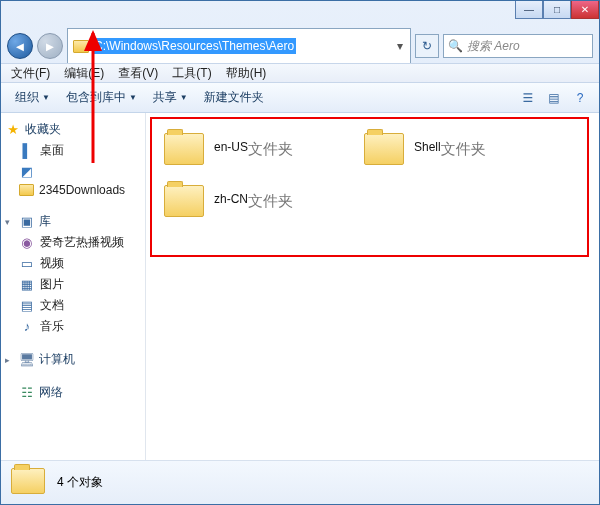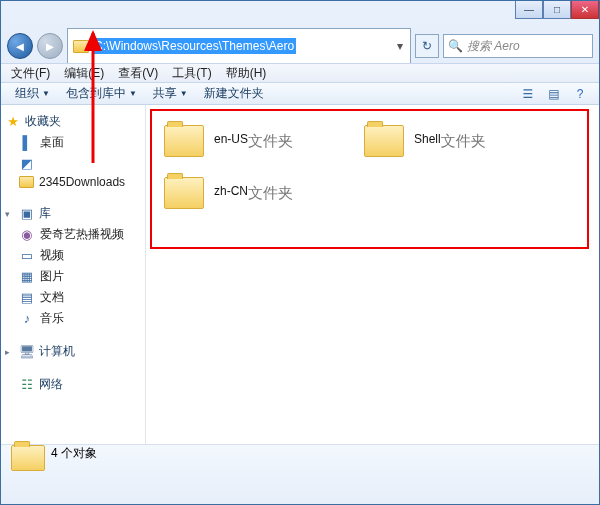--- a/index.html
+++ b/index.html
@@ -13,21 +13,21 @@
 .nav-circle{width:26px;height:26px;border-radius:50%;background:radial-gradient(circle at 30% 30%,#6fa8e6,#1e5a9e);border:1px solid #1d4d85;display:flex;align-items:center;justify-content:center;color:#fff;font-size:13px}
 .nav-circle.fwd{background:radial-gradient(circle at 30% 30%,#d0dae6,#9fb0c4);border-color:#8a9bb0}
 .addr{flex:1;height:36px;background:#fff;border:1px solid #8aa6c1;display:flex;align-items:center;padding:0 2px}
 .folder-ico-sm{width:16px;height:13px;background:linear-gradient(#fde9a8,#f3c94d);border:1px solid #d4a92e;border-radius:1px;margin:0 3px}
 .addr-txt{background:#3399ff;color:#fff;padding:1px 2px;white-space:nowrap}
 .addr-drop{width:16px;text-align:center;color:#555}
 .refresh{width:24px;height:24px;border:1px solid #8aa6c1;background:#eaf2fb;display:flex;align-items:center;justify-content:center;color:#2b5a8e}
 .search{width:150px;height:24px;background:#fff;border:1px solid #8aa6c1;display:flex;align-items:center;padding:0 4px;color:#888;font-style:italic}
 .search .mag{margin-right:4px;color:#5a7fb0;font-style:normal}
 .menubar{height:20px;background:linear-gradient(#f4f8fd,#e8eef8);border-top:1px solid #c7d6ea;border-bottom:1px solid #c7d6ea;display:flex;align-items:center;padding:0 10px;gap:14px;color:#222}
-.toolbar{height:22px;background:linear-gradient(#f7fbff,#e4edf9);border-bottom:1px solid #c4d5ea;display:flex;align-items:center;padding:0 8px;gap:4px;color:#1c3e63}
+.toolbar{height:30px;background:linear-gradient(#f7fbff,#e4edf9);border-bottom:1px solid #c4d5ea;display:flex;align-items:center;padding:0 8px;gap:4px;color:#1c3e63}
 .tool-item{display:flex;align-items:center;gap:3px;padding:2px 6px}
 .tool-drop{font-size:8px}
 .tool-spacer{flex:1}
 .tool-icon{width:22px;height:22px;display:flex;align-items:center;justify-content:center;color:#3a6aa0}
 .body{flex:1;display:flex;background:#fff;min-height:0}
 .sidebar{width:145px;border-right:1px solid #e0e6ee;padding:6px 0;overflow:hidden}
 .side-group{margin-bottom:12px}
 .side-head{display:flex;align-items:center;gap:4px;padding:2px 4px;color:#1c3e63}
 .side-item{display:flex;align-items:center;gap:5px;padding:2px 4px 2px 18px;color:#222}
 .ico{width:16px;height:16px;display:flex;align-items:center;justify-content:center;font-size:13px}
@@ -43,21 +43,21 @@
 .items{display:flex;flex-wrap:wrap;gap:0;align-content:flex-start}
 .item{width:200px;display:flex;align-items:center;gap:8px;padding:6px}
 .item-ico{width:44px;height:40px;display:flex;align-items:center;justify-content:center}
 .folder-lg{width:40px;height:32px;background:linear-gradient(#fef0bf,#f5d063);border:1px solid #d8ad3a;border-radius:2px;position:relative}
 .folder-lg::before{content:"";position:absolute;top:-5px;left:2px;width:14px;height:5px;background:#f5d063;border:1px solid #d8ad3a;border-bottom:none;border-radius:2px 2px 0 0}
 .file-lg{width:34px;height:40px;background:#fff;border:1px solid #b8c6d8;position:relative}
 .file-lg::after{content:"";position:absolute;left:4px;top:6px;right:4px;height:20px;background:repeating-linear-gradient(#6aa0d8,#6aa0d8 2px,transparent 2px,transparent 5px)}
 .item-txt{display:flex;flex-direction:row;line-height:1.25}
 .item-name{color:#111}
 .item-sub{color:#777;font-size:15px}
-.statusbar{height:60px;border-top:1px solid #d7e1ee;background:linear-gradient(#f3f8fe,#e6eef9);display:flex;align-items:flex-start;padding:0 10px;gap:4px}
+.statusbar{height:44px;border-top:1px solid #d7e1ee;background:linear-gradient(#f3f8fe,#e6eef9);display:flex;align-items:center;padding:0 10px;gap:10px}
 .sb-ico{width:36px;height:30px}
 .sb-ico .folder-lg{width:34px;height:26px}
 .arrow{position:absolute;left:86px;top:32px;pointer-events:none}
 .arrow svg{overflow:visible}
 </style>
 </head>
 <body>
 
 <div class="window">
 

